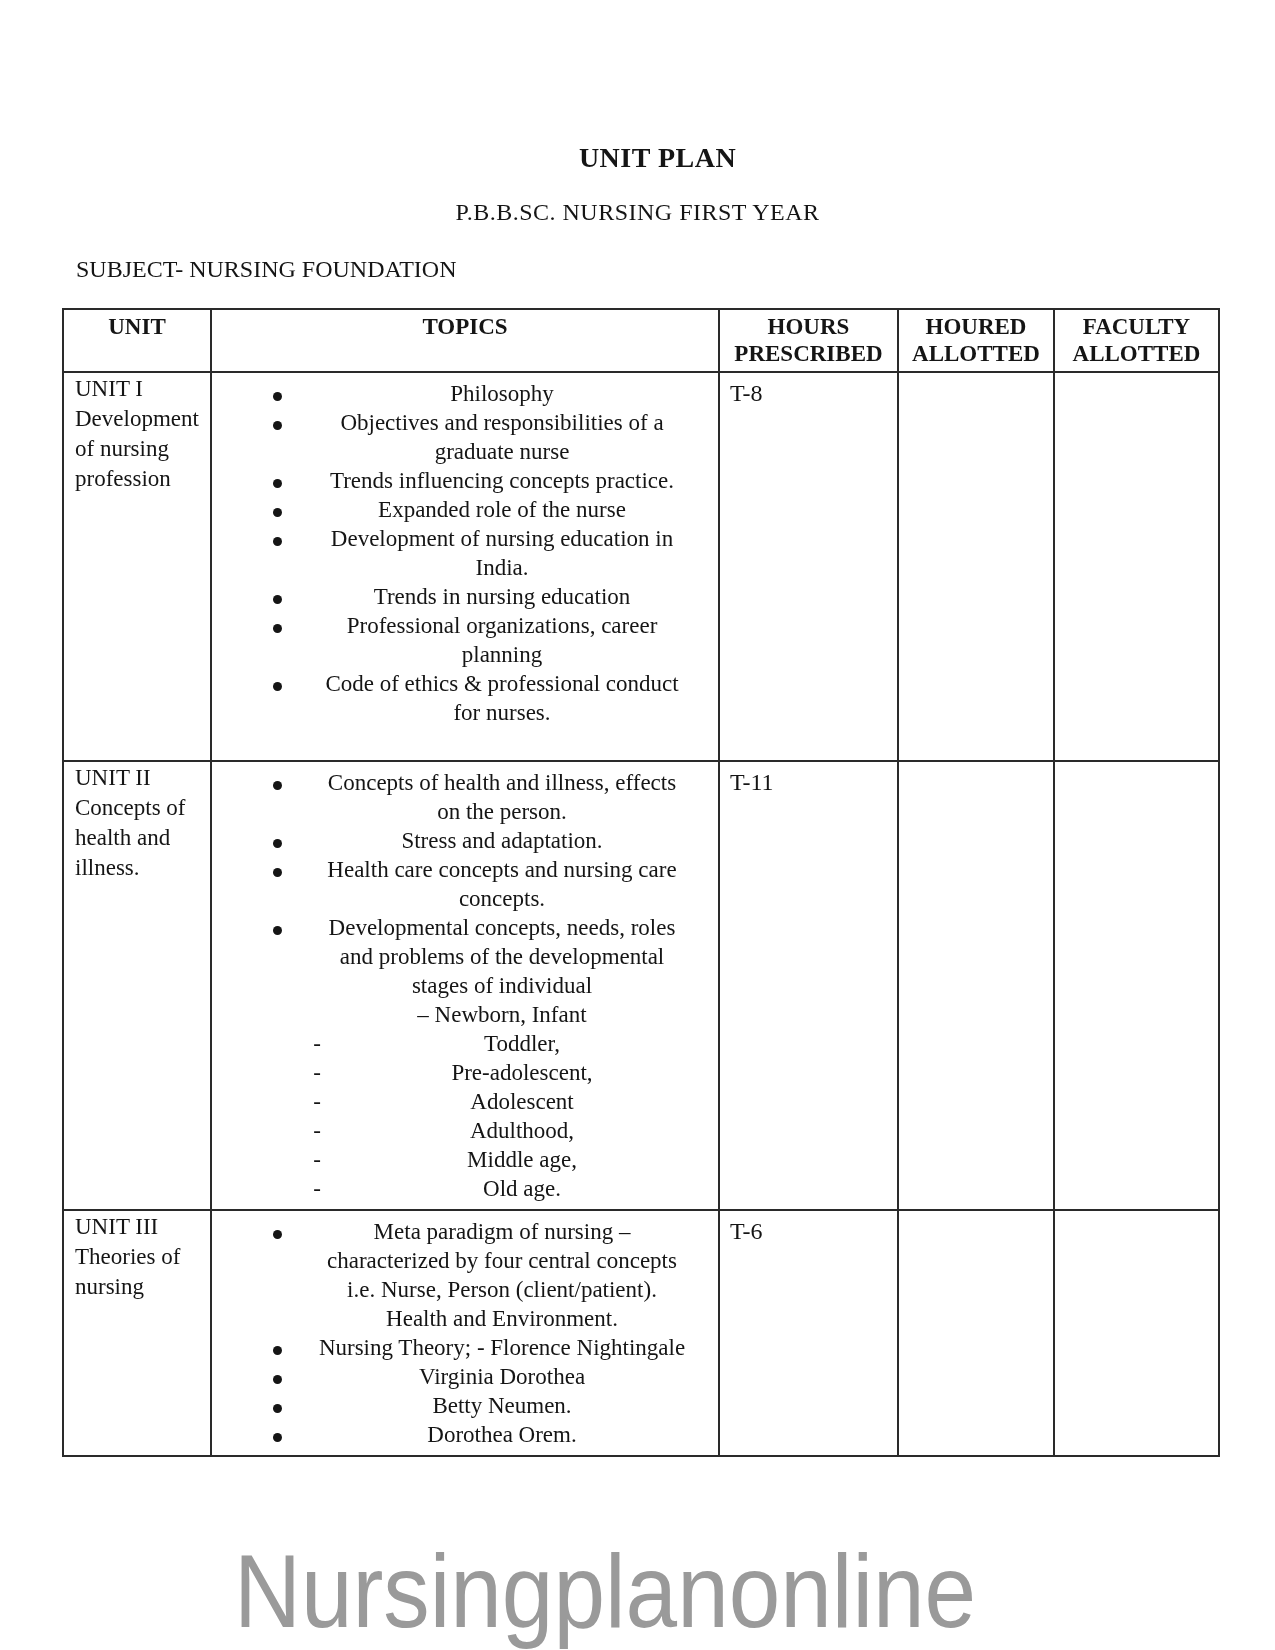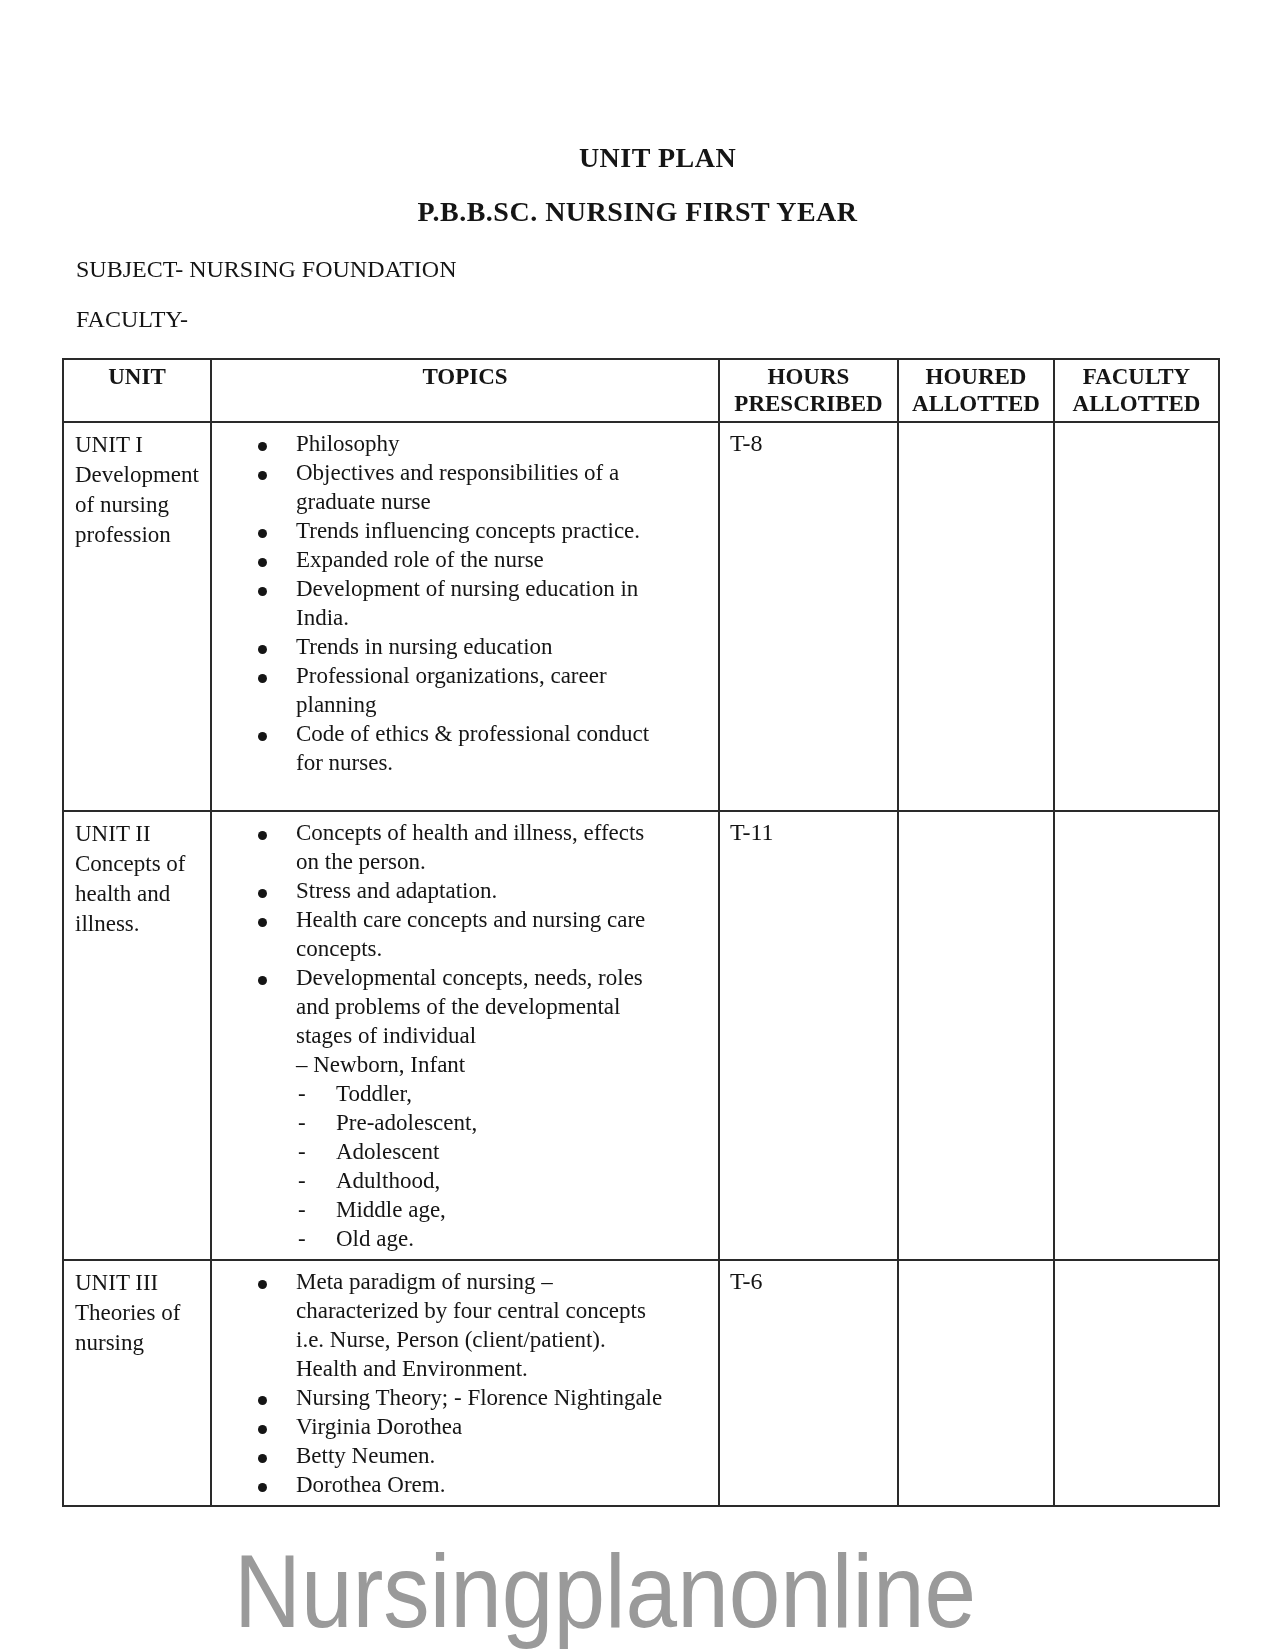--- a/index.html
+++ b/index.html
@@ -17,22 +17,22 @@
   .doc-title{
     text-align:center;
     font-weight:bold;
     font-size:28px;
     line-height:36px;
     letter-spacing:0.5px;
     padding-left:40px;
   }
   .doc-subtitle{
     text-align:center;
-    font-weight:bold;
-    font-size:28px;
+    font-weight:normal;
+    font-size:24px;
     line-height:36px;
     margin-top:18px;
     letter-spacing:0.5px;
   }
   .meta-line{
     font-size:24px;
     line-height:30px;
     margin-left:76px;
   }
   .meta-line.subject{margin-top:24px;}
@@ -60,33 +60,33 @@
     height:57px;
   }
   tbody tr:nth-child(1){height:389px;}
   tbody tr:nth-child(2){height:438px;}
   tbody tr:nth-child(3){height:243px;}
 
   td.unit-cell{
     font-size:23px;
     line-height:30px;
     white-space:pre-line;
-    padding:7px 6px 6px 11px;
+    padding:1px 6px 6px 11px;
   }
   td.topics-cell{
     font-size:23px;
     line-height:29px;
     padding:6px 10px 6px 0;
   }
   td.hours-cell{
     font-size:24px;
     line-height:29px;
     padding:6px 6px 6px 10px;
   }
-  .topic{display:flex;align-items:flex-start;}
+  .topic{display:flex;align-items:flex-start;text-align:center;}
   .topic .topic-marker{
     flex:0 0 38px;
     margin-left:46px;
     font-size:23px;
     line-height:29px;
   }
   .topic.dash .topic-marker{
     margin-left:86px;
     flex:0 0 38px;
   }
@@ -116,21 +116,20 @@
 </style>
 </head>
 <body>
 
 <div class="page">
 
   <div class="doc-title">UNIT PLAN</div>
   <div class="doc-subtitle">P.B.B.SC. NURSING FIRST YEAR</div>
 
   <div class="meta-line subject">SUBJECT- NURSING FOUNDATION</div>
-  <div class="meta-line faculty">FACULTY-</div>
 
   <table class="unit-plan">
     <colgroup>
       <col style="width:148px">
       <col style="width:508px">
       <col style="width:179px">
       <col style="width:156px">
       <col style="width:165px">
     </colgroup>
     <thead>

